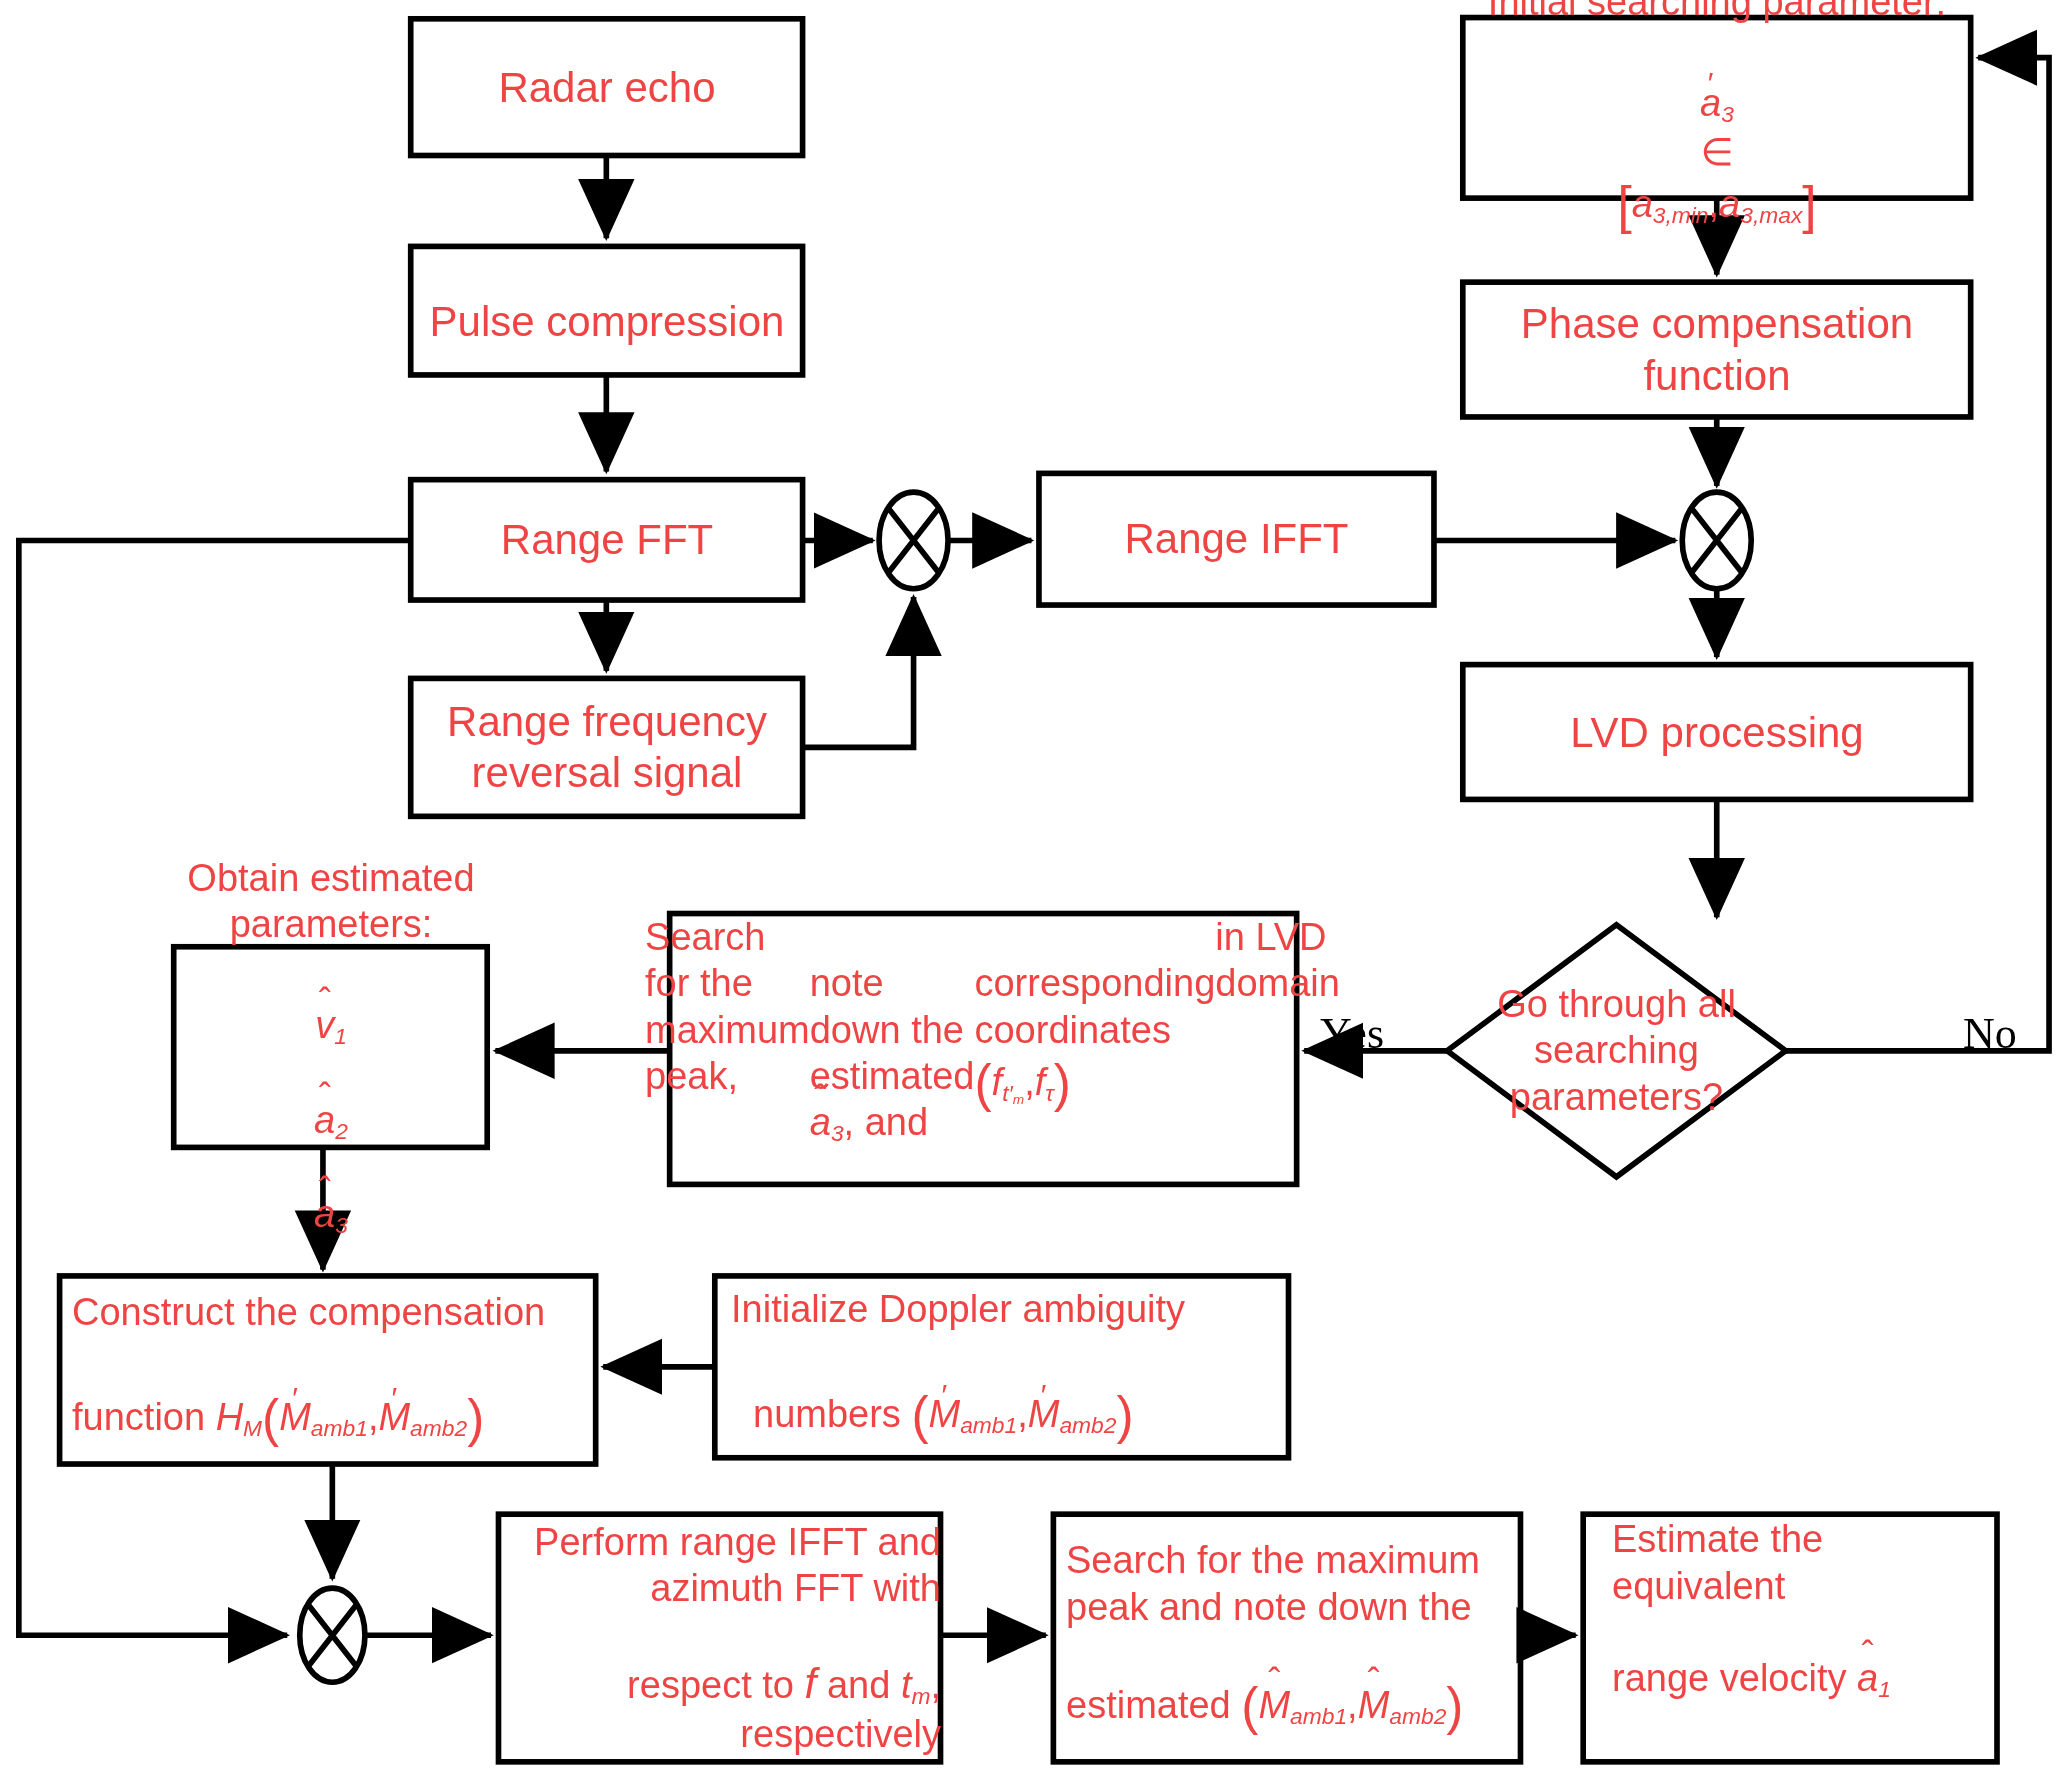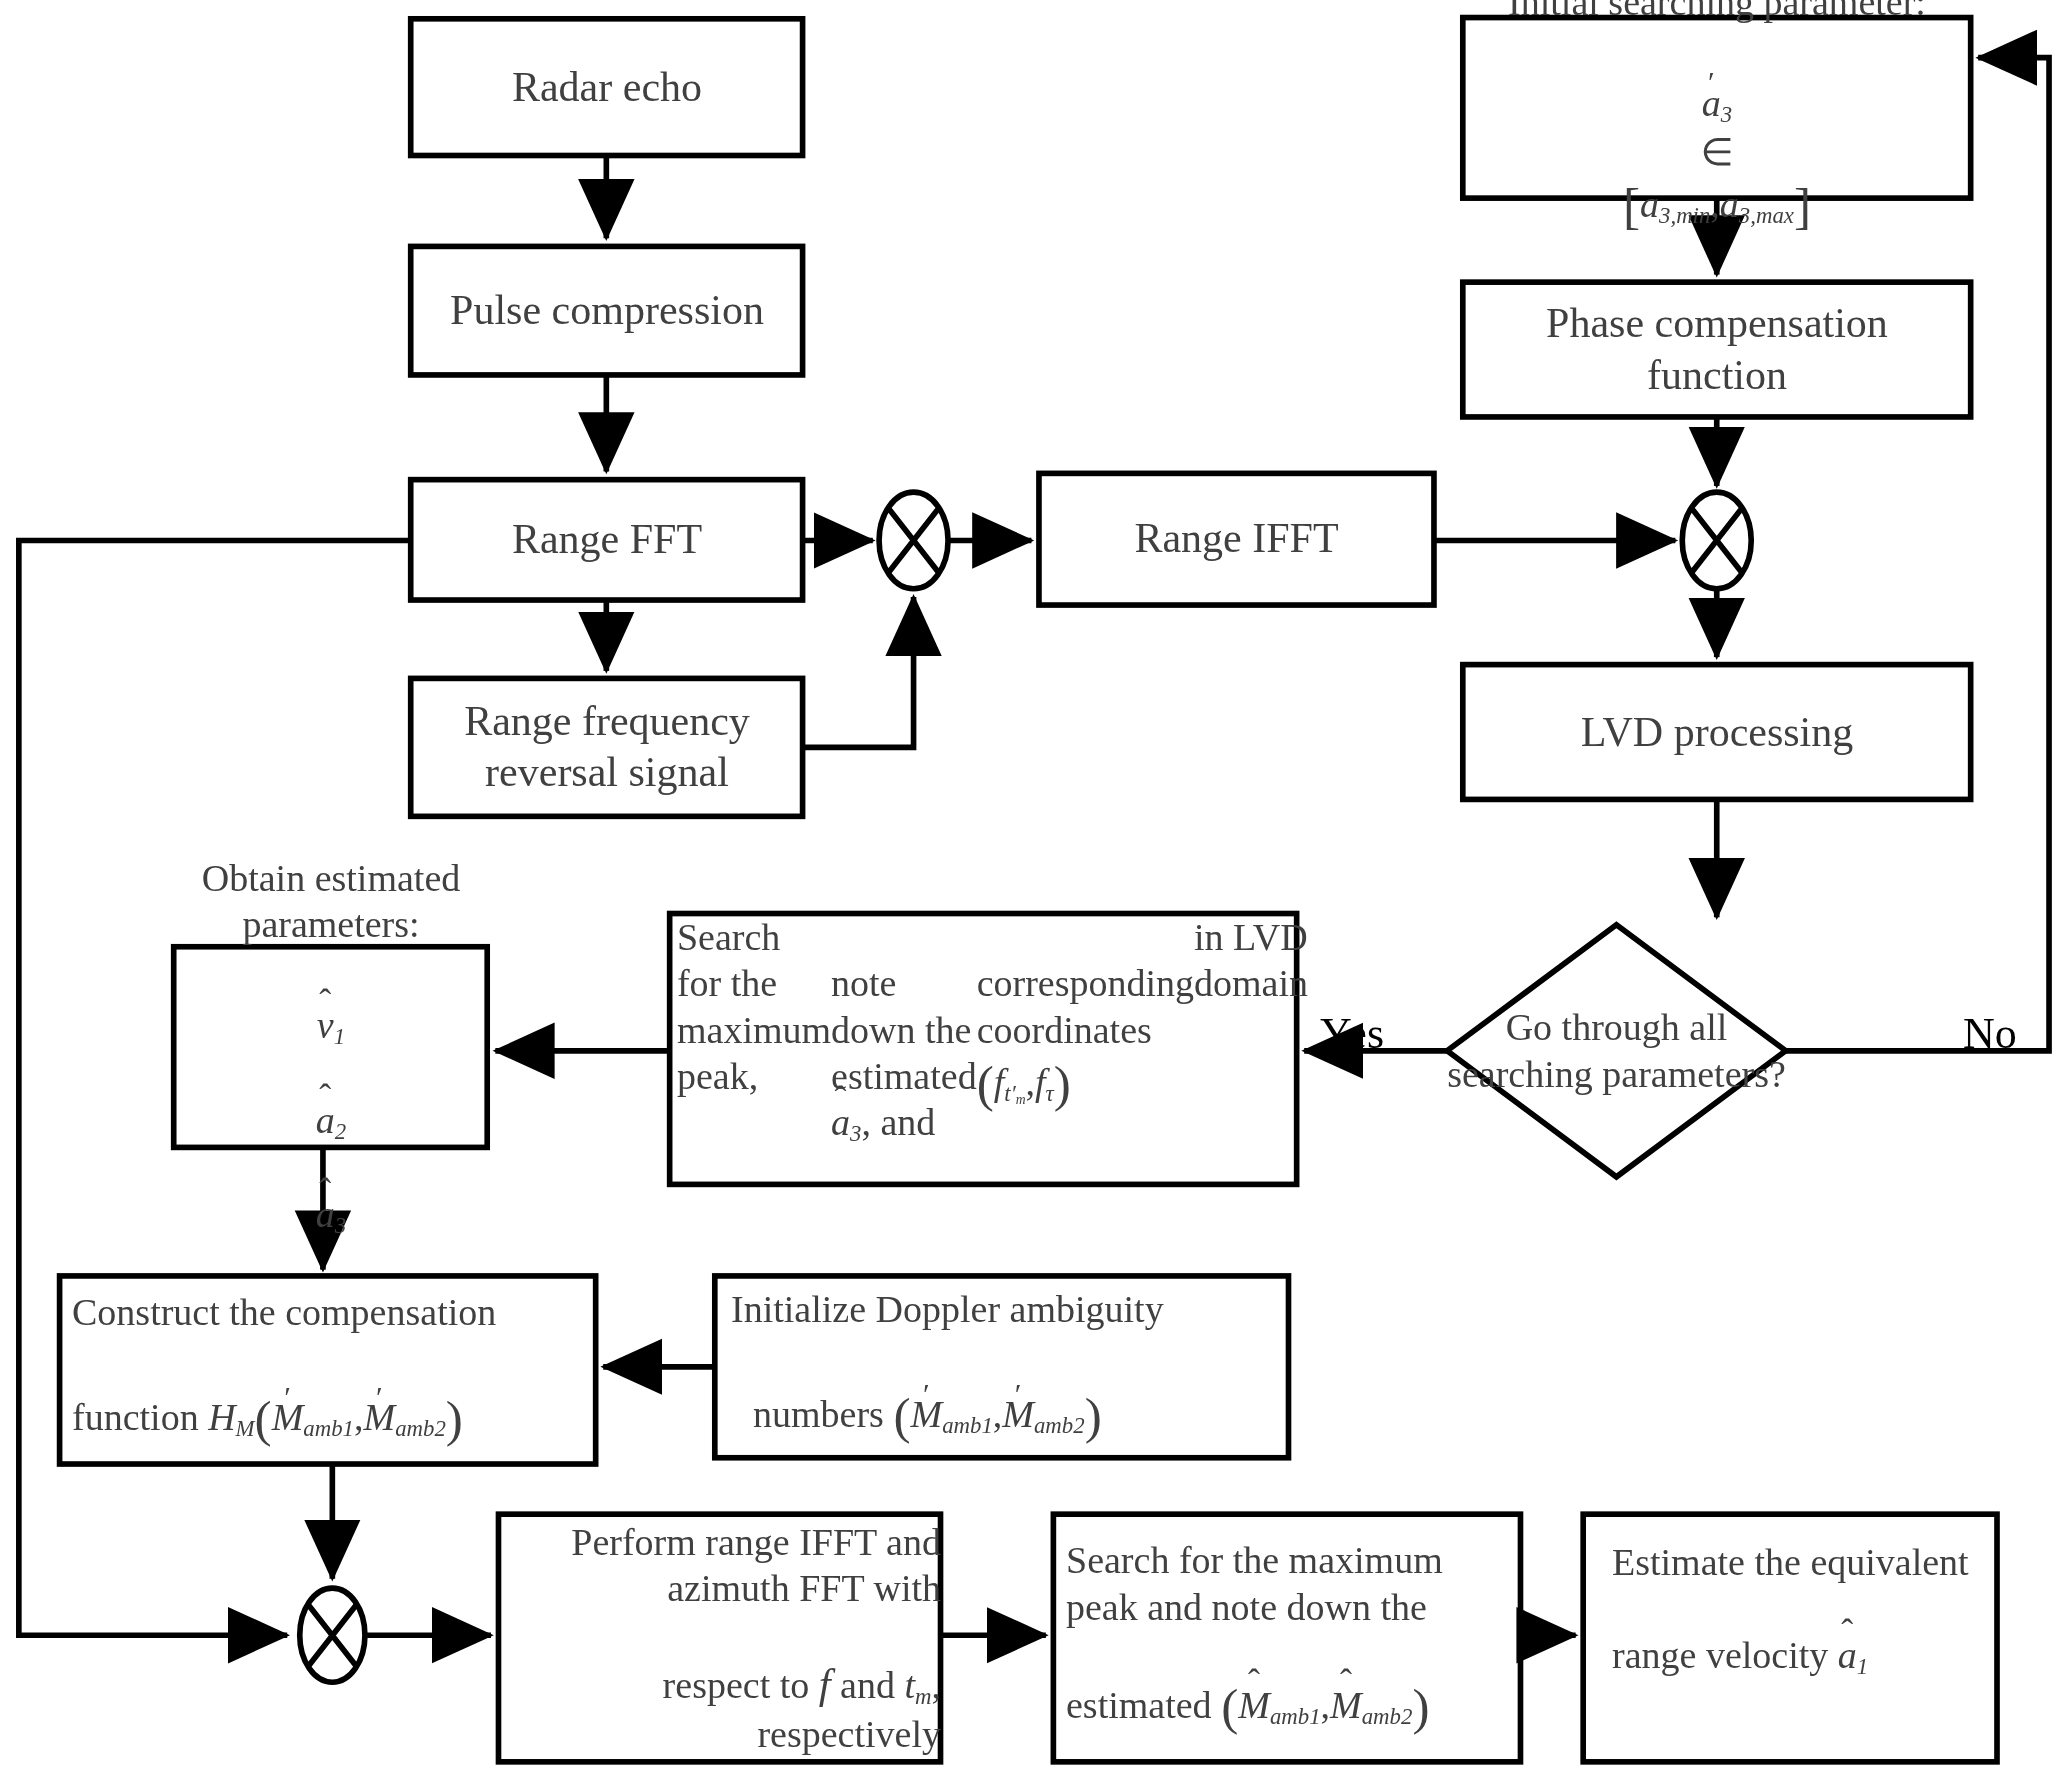--- a/index.html
+++ b/index.html
@@ -20,22 +20,22 @@
     top: 0; left: 0;
     width: 2066px;
     height: 1770px;
   }
   .node-text {
     position: absolute;
     display: flex;
     align-items: center;
     justify-content: center;
     text-align: center;
-    color: #404040;
-    font-family: Liberation Serif, serif;
+    color: #ef4444;
+    font-family: Liberation Sans, sans-serif;
     line-height: 1.22;
     pointer-events: none;
     white-space: pre-line;
   }
   .t62 { font-size: 42px; }
   .t60 { font-size: 38px; }
   .edge-label {
     position: absolute;
     color: #000;
     font-size: 44px;
@@ -118,21 +118,21 @@
       <path d="M 583 2608 L 783 2608"></path>
       <path d="M 1500 2608 L 1668 2608"></path>
       <path d="M 2425 2608 L 2513 2608"></path>
       <path d="M 2848 1676 L 3268 1676 L 3268 92 L 3155 92"></path>
       <path d="M 655 862 L 30 862 L 30 2608 L 458 2608"></path>
     </g>
   </svg>
 
   <div class="node-text t62" style="left:411px; top:19px; width:392px; height:137px;">Radar echo</div>
 
-  <div class="node-text t62" style="left:411px; top:246px; width:392px; height:129px;">Pulse compression</div>
+  <div class="node-text t62" style="left:411px; top:257px; width:392px; height:129px;">Pulse compression</div>
 
   <div class="node-text t62" style="left:411px; top:480px; width:392px; height:120px;">Range FFT</div>
 
   <div class="node-text t62" style="left:411px; top:678px; width:392px; height:138px;">Range frequency
 reversal signal</div>
 
   <div class="node-text t62" style="left:1039px; top:473px; width:395px; height:132px;">Range IFFT</div>
 
   <div class="node-text t60" style="left:1463px; top:17.6px; width:508px; height:181px; flex-direction:column;">
     <div>Initial searching parameter:</div>

